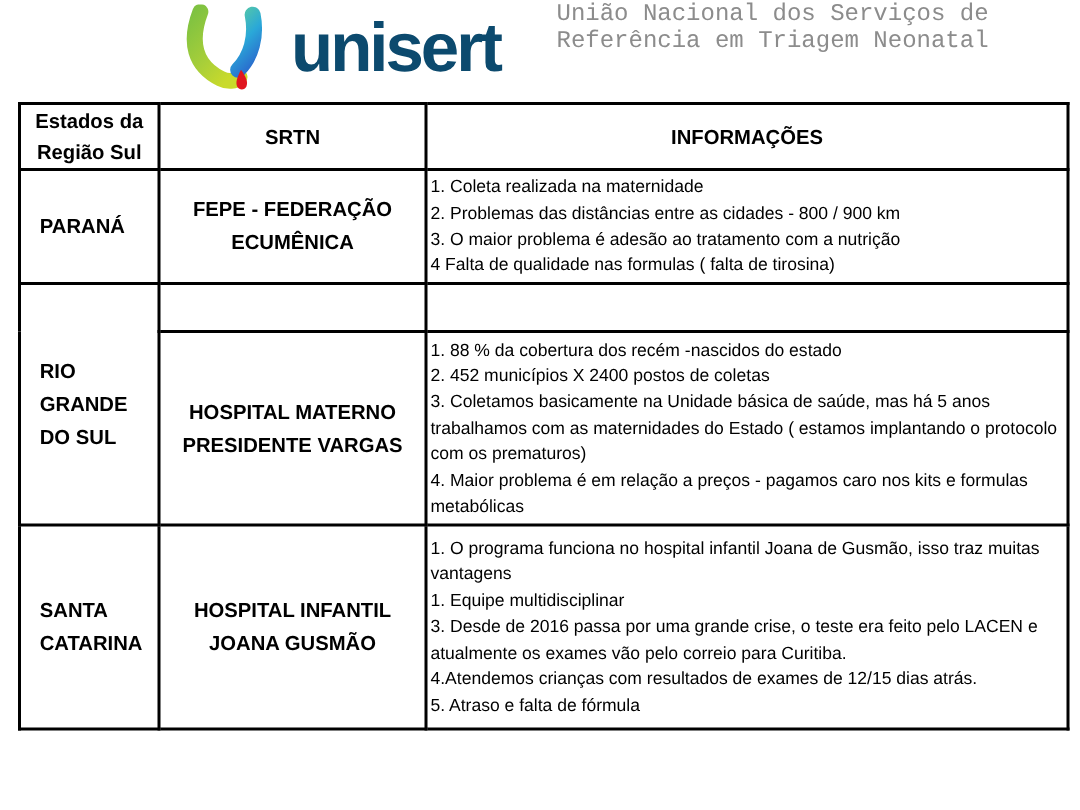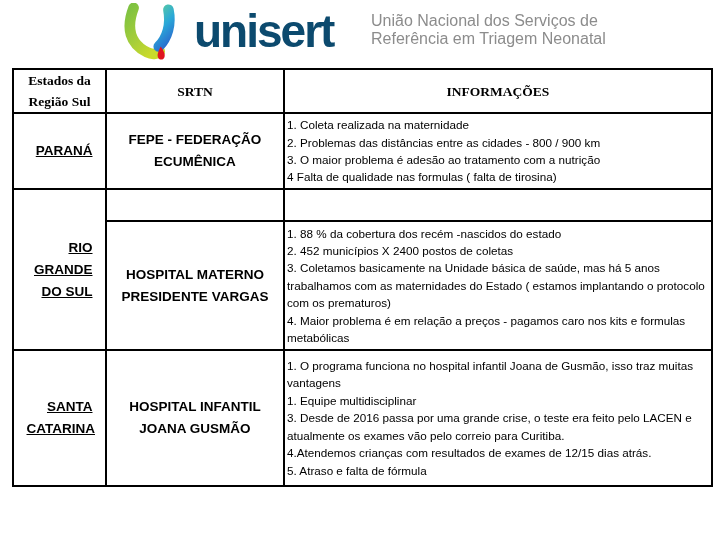--- a/index.html
+++ b/index.html
@@ -28,24 +28,25 @@
     position: absolute;
     left: 194px; top: 6px;
     font-size: 46px;
     line-height: 50px;
     font-weight: 800;
     letter-spacing: -2px;
     color: #0c4a6e;
   }
   .logo-tagline {
     position: absolute;
-    left: 371px; top: 12px;
+    left: 371px; top: 0;
     font-size: 16px;
     line-height: 18px;
     color: #8c8c8c;
+    font-family: Liberation Mono, monospace;
   }
 
   
   table.srtn-table {
     position: absolute;
     left: 12px; top: 68px;
     width: 699px;
     border-collapse: collapse;
     table-layout: fixed;
   }
@@ -57,33 +58,32 @@
     background: #ffffff;
     vertical-align: middle;
     overflow: hidden;
   }
   .srtn-table th {
     font-size: 13.5px;
     line-height: 21px;
     font-weight: bold;
     text-align: center;
   }
-  tr.row-header   { height: 43px; font-family: Liberation Serif, serif; }
+  tr.row-header   { height: 43px; }
   tr.row-parana   { height: 73px; }
   tr.row-spacer   { height: 29px; }
   tr.row-riogrande{ height: 129px; }
   tr.row-santa    { height: 136px; }
 
   td.state-cell {
     font-weight: bold;
     font-size: 13.5px;
     line-height: 22px;
-    text-align: right;
+    text-align: left;
     padding: 12px 2px;
-    text-decoration: underline;
   }
   td.state-cell .state-inner { max-width: 66px; margin: 0 auto; }
   td.srtn-cell {
     font-weight: bold;
     font-size: 13.5px;
     line-height: 22px;
     text-align: center;
     padding: 15px 13px;
   }
   td.info-cell {

